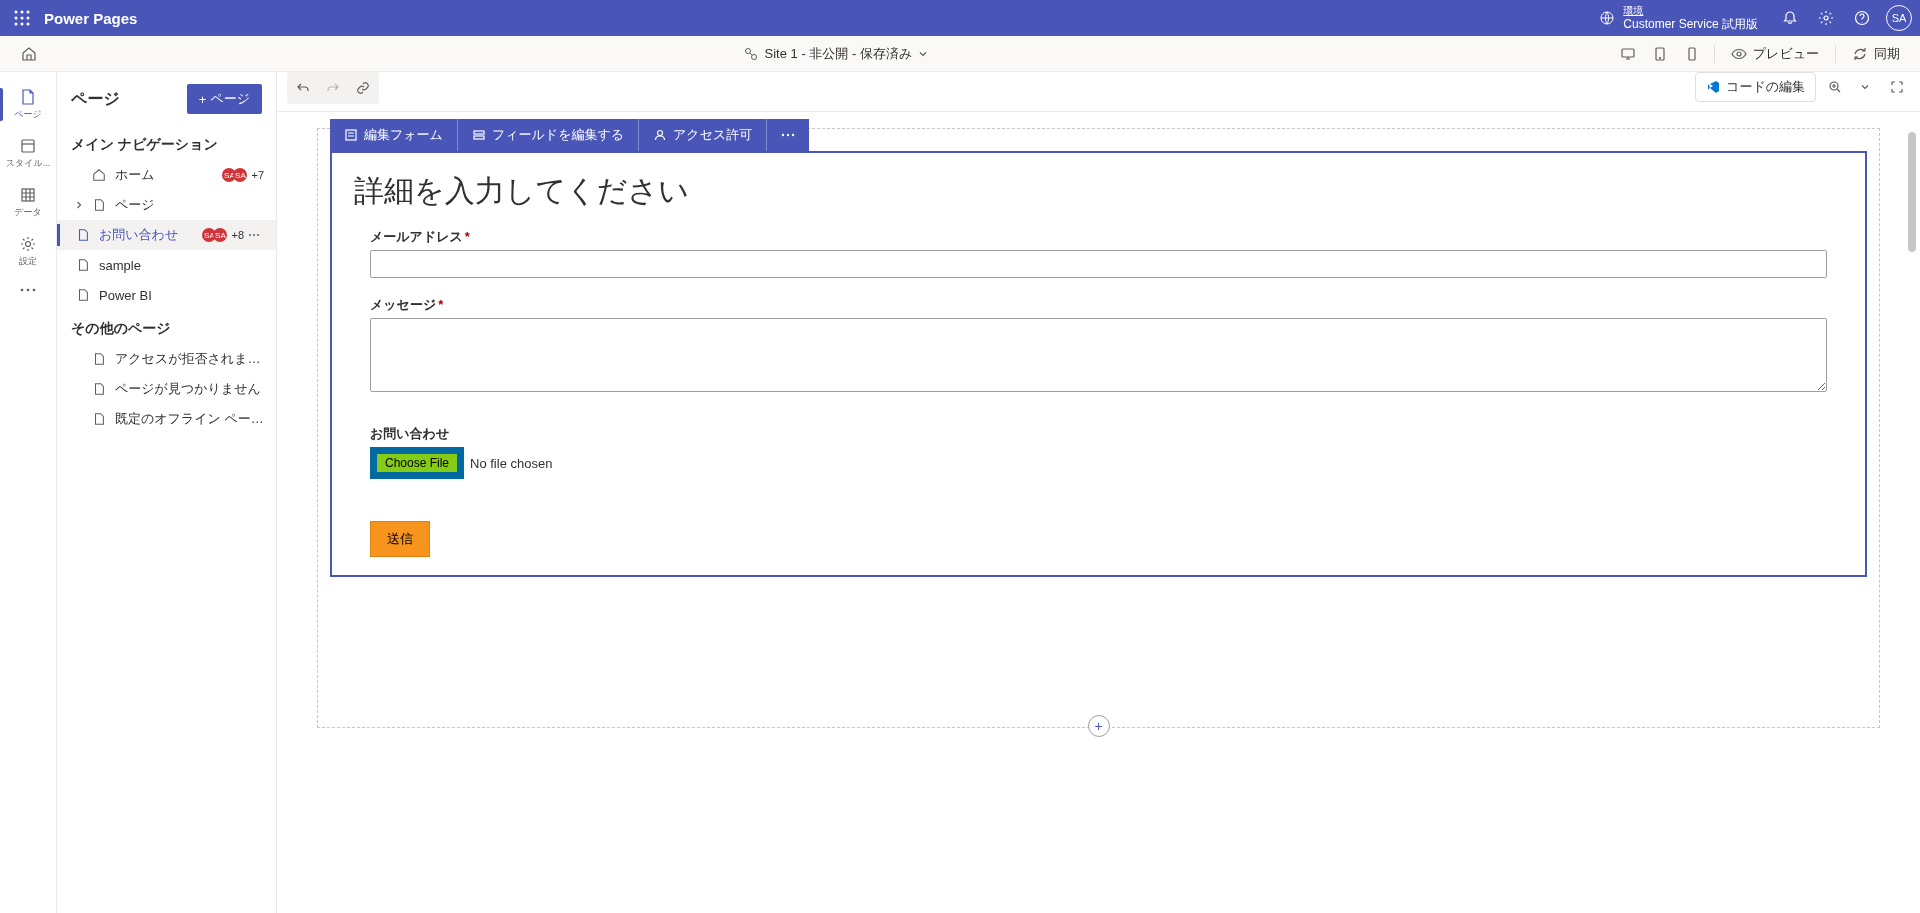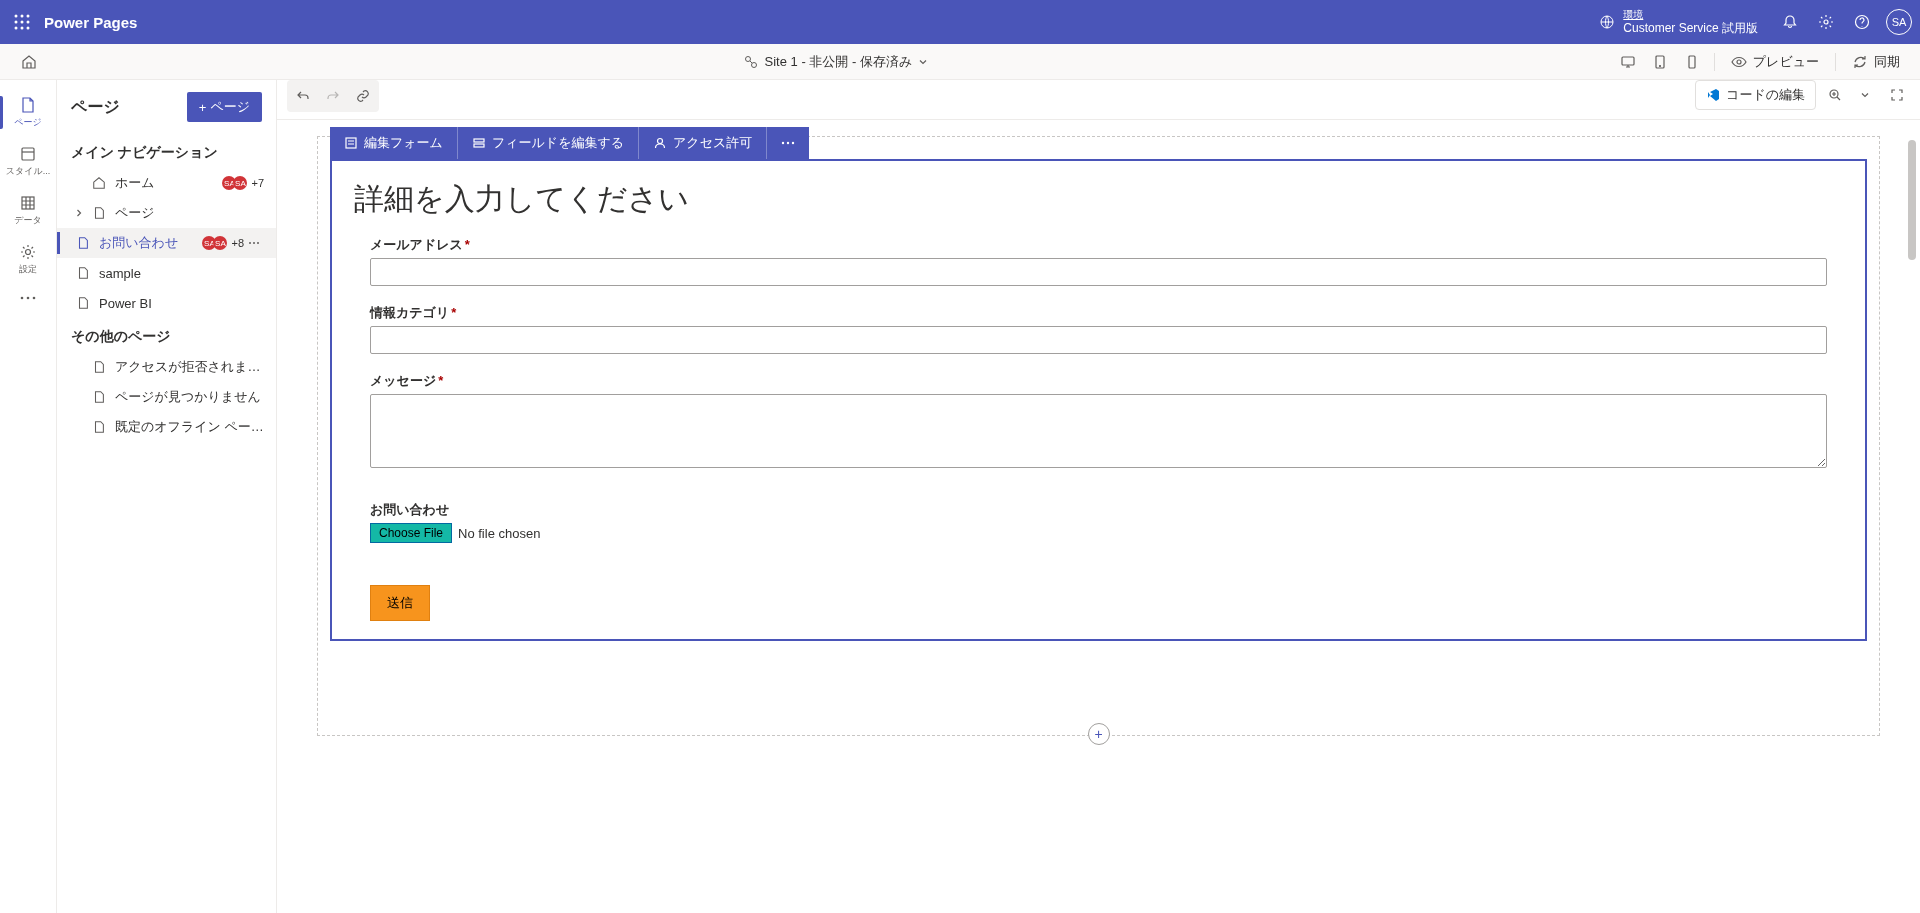--- a/index.html
+++ b/index.html
@@ -1,19 +1,19 @@
 <!DOCTYPE html>
 <html><head>
 <meta charset="utf-8">
 <style>
 * { box-sizing: border-box; margin: 0; padding: 0; }
 body { font-family: "Segoe UI", sans-serif; font-size: 13px; color: #323130; overflow: hidden; }
 
 
-.header { height: 44px; background: #4a55b8; color: #fff; display: flex; align-items: center; padding: 0 8px; }
+.header { height: 36px; background: #4a55b8; color: #fff; display: flex; align-items: center; padding: 0 8px; }
 .header-left { display: flex; align-items: center; gap: 8px; }
 .waffle { width: 28px; height: 28px; display: flex; align-items: center; justify-content: center; cursor: pointer; }
 .waffle svg { fill: #fff; }
 .app-title { font-size: 15px; font-weight: 600; }
 .header-spacer { flex: 1; }
 .header-right { display: flex; align-items: center; gap: 4px; }
 .env-block { display: flex; align-items: center; gap: 8px; padding: 0 12px; cursor: pointer; }
 .env-icon { width: 16px; height: 16px; }
 .env-text { display: flex; flex-direction: column; line-height: 1.2; }
 .env-label { font-size: 10px; text-decoration: underline; }
@@ -84,21 +84,21 @@
 
 .form-box { border: 2px solid #4a55b8; padding: 18px 22px; background: #fff; position: relative; }
 .form-title { font-size: 30px; font-weight: 400; margin-bottom: 16px; }
 .form-body { padding: 0 16px; }
 .form-field { margin-bottom: 18px; }
 .form-label { font-size: 13px; font-weight: 600; color: #323130; margin-bottom: 4px; display: block; }
 .req { color: #a80000; margin-left: 2px; }
 .form-input { width: 100%; height: 28px; border: 1px solid #a19f9d; border-radius: 2px; padding: 0 6px; font-size: 13px; }
 .form-textarea { width: 100%; height: 74px; border: 1px solid #a19f9d; border-radius: 2px; padding: 6px; font-size: 13px; resize: both; }
 .file-row { display: flex; align-items: center; gap: 6px; }
-.file-btn { background: #14b8a6; border: 1px solid #0369a1; padding: 2px 8px; font-size: 12px; cursor: pointer; }
+.file-btn { background: #84cc16; border: 7px solid #0369a1; padding: 2px 8px; font-size: 12px; cursor: pointer; }
 .file-text { font-size: 13px; }
 .submit-btn { background: #f7941d; border: 1px solid #e08010; padding: 8px 16px; font-size: 13px; cursor: pointer; margin-top: 24px; }
 
 .add-section { position: absolute; left: 50%; bottom: -10px; transform: translateX(-50%); width: 22px; height: 22px; border-radius: 50%; background: #fff; border: 1px solid #a19f9d; display: flex; align-items: center; justify-content: center; cursor: pointer; color: #4a55b8; font-size: 14px; }
 
 svg { display: block; }
 </style>
 </head>
 <body>
 
@@ -434,24 +434,20 @@
                 <circle cx="12" cy="2" r="1.2"></circle>
               </svg>
           </div>
         </div>
 
         <div class="form-box">
           <div class="form-title">詳細を入力してください</div>
           <div class="form-body">
             <div class="form-field">
               <label class="form-label"><span>メールアドレス</span><span class="req">*</span></label>
-              <input class="form-input" style="">
-            </div>
-            <div class="form-field">
-              <label class="form-label"><span>情報カテゴリ</span><span class="req">*</span></label>
               <input class="form-input" style="">
             </div>
             <div class="form-field">
               <label class="form-label"><span>メッセージ</span><span class="req">*</span></label>
               <textarea class="form-textarea" style=""></textarea>
             </div>
             <div class="form-field" style="margin-top:30px">
               <label class="form-label">お問い合わせ</label>
               <div class="file-row">
                 <button class="file-btn">Choose File</button>

